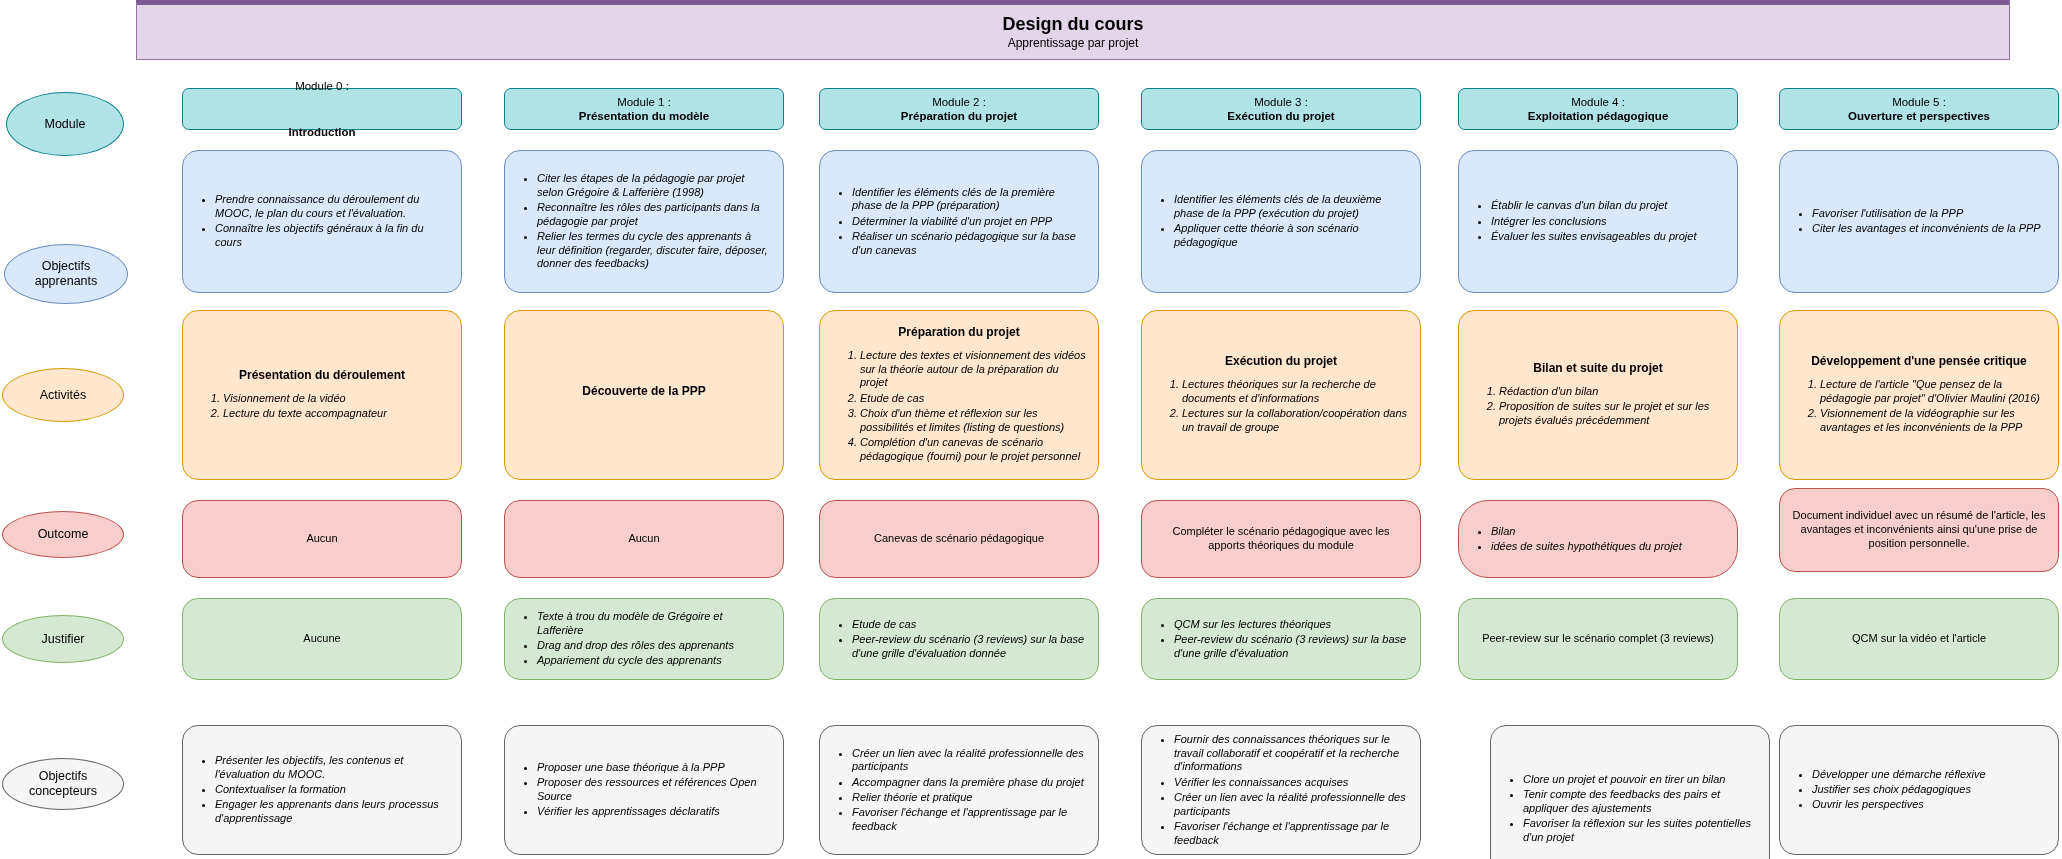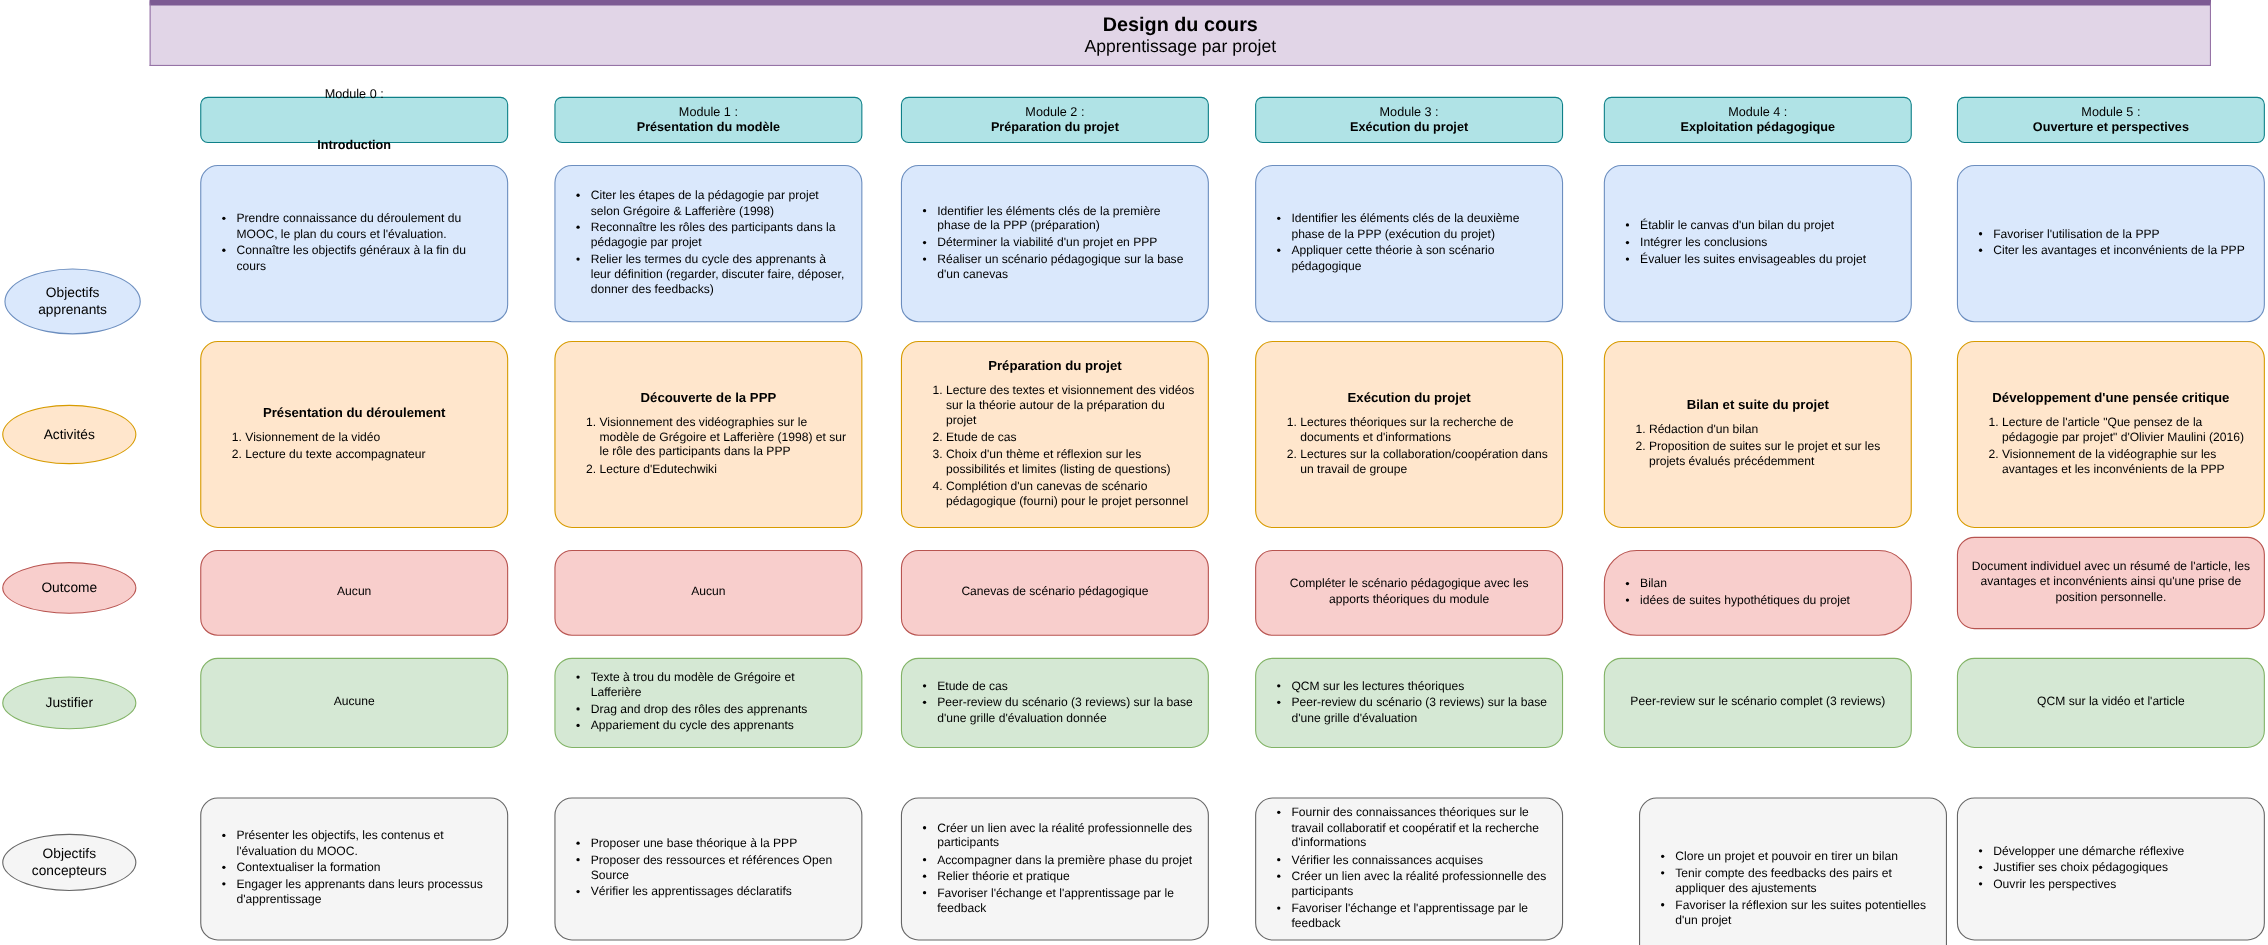--- a/index.html
+++ b/index.html
@@ -4,21 +4,21 @@
 <style>
   html,body { margin:0; padding:0; background:#ffffff; }
   body { width:2062px; height:859px; font-family:"Liberation Sans", sans-serif; color:#000; }
   .diagram { position:relative; width:2062px; height:859px; overflow:hidden; background:#fff; }
 
   
   .header-band { position:absolute; left:136px; top:0; width:1874px; height:60px;
     background:var(--header-fill); border:1px solid var(--header-stroke); border-top:5px solid #7c5a93;
     box-sizing:border-box; display:flex; flex-direction:column; align-items:center; justify-content:center; }
   .h-title { font-weight:bold; font-size:18px; line-height:1.25; }
-  .h-sub   { font-size:16px; line-height:1.25; }
+  .h-sub   { font-size:12px; line-height:1.25; }
 
   
   .ellipse { position:absolute; border-radius:50%; box-sizing:border-box;
     display:flex; align-items:center; justify-content:center; text-align:center;
     font-size:12.5px; line-height:1.2; padding:0 10px; }
   .lab0 { left:6px;  top:92px;  width:118px; height:64px; }
   .lab1 { left:4px;  top:244px; width:124px; height:60px; }
   .lab2 { left:2px;  top:368px; width:122px; height:54px; }
   .lab3 { left:2px;  top:511px; width:122px; height:47px; }
   .lab4 { left:2px;  top:615px; width:122px; height:48px; }
@@ -33,34 +33,35 @@
 
   .c-teal   { background:var(--module-fill);      border:1.5px solid var(--module-stroke); }
   .c-blue   { background:var(--apprenants-fill);  border:1px solid var(--apprenants-stroke); }
   .c-orange { background:var(--activites-fill);   border:1px solid var(--activites-stroke); }
   .c-red    { background:var(--outcome-fill);     border:1px solid var(--outcome-stroke); }
   .c-green  { background:var(--evaluation-fill);  border:1px solid var(--evaluation-stroke); }
   .c-gray   { background:var(--concepteurs-fill); border:1px solid var(--concepteurs-stroke); }
 
   .box ul { margin:0; padding-left:20px; }
   .box ol { margin:0; padding-left:28px; }
-  .box li { margin:1.5px 0; }
+  .box li { margin:1.5px 0;font-style:italic; }
   .act-title { font-weight:bold; font-size:12px; text-align:center; margin-bottom:7px; }
   .center-text { text-align:center; width:100%; }
 </style>
 </head>
 <body>
 
 <div class="diagram">
 
   <div class="header-band">
     <div class="h-title">Design du cours</div>
     <div class="h-sub">Apprentissage par projet</div>
   </div>
 
+  <div class="ellipse lab0 c-teal">Module</div>
   <div class="ellipse lab1 c-blue">Objectifs apprenants</div>
   <div class="ellipse lab2 c-orange">Activités</div>
   <div class="ellipse lab3 c-red">Outcome</div>
   <div class="ellipse lab4 c-green">Justifier</div>
   <div class="ellipse lab5 c-gray">Objectifs concepteurs</div>
 
   <div id="grid">
       <div class="box c-teal module-head" style="left: 182px; top: 88px; width: 280px; height: 42px; gap: 32px;">
         <div class="l1">Module 0 :</div>
         <div class="l2">Introduction</div>
@@ -97,24 +98,20 @@
       </div>
       <div class="box c-blue" style="left: 504px; top: 150px; width: 280px; height: 143px;">
         <ul>
           <li>Citer les étapes de la pédagogie par projet selon Grégoire &amp; Lafferière (1998)</li>
           <li>Reconnaître les rôles des participants dans la pédagogie par projet</li>
           <li>Relier les termes du cycle des apprenants à leur définition (regarder, discuter faire, déposer, donner des feedbacks)</li>
         </ul>
       </div>
       <div class="box c-orange" style="left: 504px; top: 310px; width: 280px; height: 170px;">
         <div class="act-title">Découverte de la PPP</div>
-        <ol>
-          <li>Visionnement des vidéographies sur le modèle de Grégoire et Lafferière (1998) et sur le rôle des participants dans la PPP</li>
-          <li>Lecture d'Edutechwiki</li>
-        </ol>
       </div>
       <div class="box c-red" style="left: 504px; top: 500px; width: 280px; height: 78px;">
         <div class="center-text">Aucun</div>
       </div>
       <div class="box c-green" style="left: 504px; top: 598px; width: 280px; height: 82px;">
         <ul>
           <li>Texte à trou du modèle de Grégoire et Lafferière</li>
           <li>Drag and drop des rôles des apprenants</li>
           <li>Appariement du cycle des apprenants</li>
         </ul>

